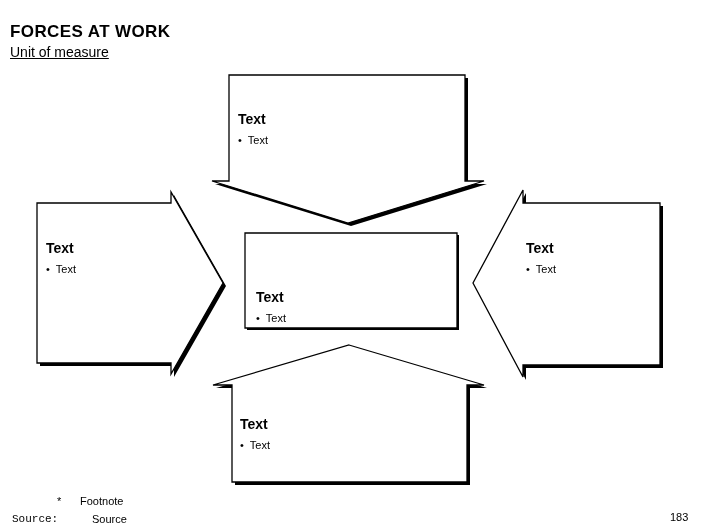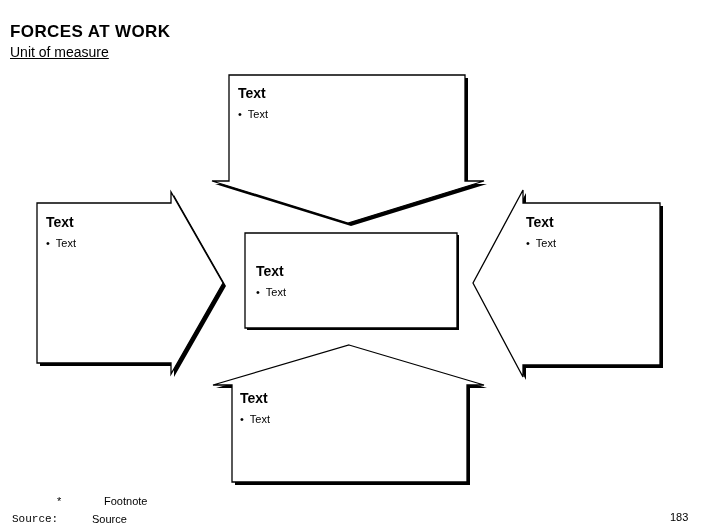--- a/index.html
+++ b/index.html
@@ -20,31 +20,31 @@
   }
   .slide-subtitle {
     position: absolute; left: 10px; top: 44px;
     font-size: 14px; white-space: nowrap; text-decoration: underline;
   }
 
   svg.shapes { position: absolute; left: 0; top: 0; }
   .shape-main  { fill: #ffffff; stroke: #000000; stroke-width: 1.3; stroke-linejoin: miter; }
   .shape-shadow{ fill: #000000; stroke: none; }
 
-  .shape-label { position: absolute; }
+  .shape-label { position: absolute; margin-top: 26px; }
   .shape-label .heading {
     font-size: 14px; font-weight: bold; line-height: 15px;
     margin: 0 0 6px 0; white-space: nowrap;
   }
   .bullet-row { font-size: 11px; line-height: 15px; white-space: nowrap; }
   .bullet-row .bullet { margin-right: 6px; }
 
   .footer-text { position: absolute; font-size: 11px; white-space: nowrap; }
   .fn-marker   { left: 57px; top: 495px; }
-  .fn-text     { left: 80px; top: 495px; margin-left: 24px; }
+  .fn-text     { left: 80px; top: 495px; }
   .src-label   { left: 12px;  top: 513px; font-family: Liberation Mono, monospace; }
   .src-text    { left: 92px; top: 513px; }
   .page-number { left: 670px; top: 511px; }
 </style>
 </head>
 <body>
 
 <div class="canvas">
 
   <div class="slide-title">FORCES AT WORK</div>

